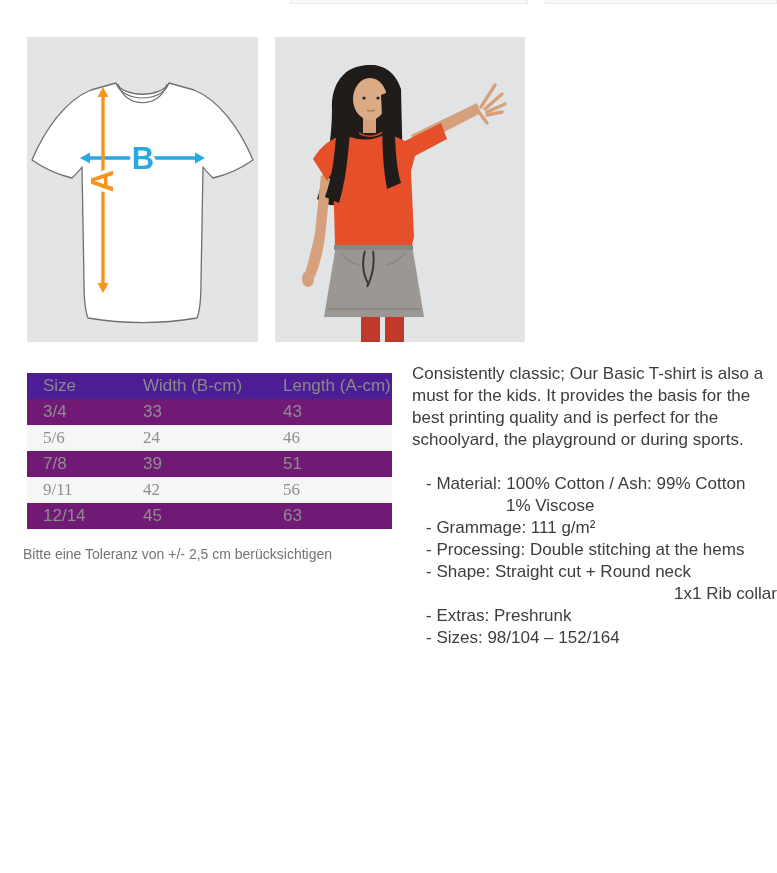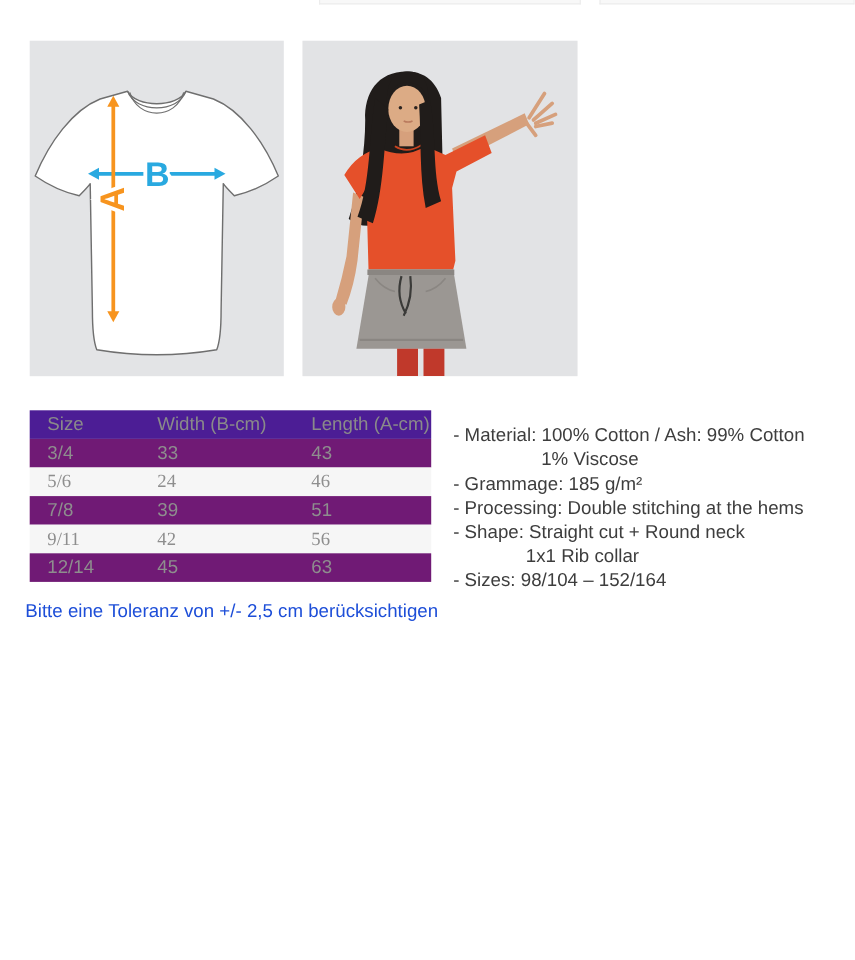--- a/index.html
+++ b/index.html
@@ -13,27 +13,27 @@
   #diagram-tile { left:27px;  width:231px; }
   #photo-tile   { left:275px; width:250px; }
 
   .size-table { position:absolute; left:27px; top:373px; width:365px; font-size:17px; color:#8e8e8e; }
   .t-row { display:grid; grid-template-columns:100px 140px 125px; height:26px; align-items:center; }
   .t-row > div { padding-left:16px; white-space:nowrap; }
   .t-head { background:#4c1d95; color:#8a8a8a; }
   .row-dark  { background:#701a75; }
   .row-light { background:#f6f6f6;font-family:Liberation Serif, serif; }
 
-  .tolerance-note { position:absolute; left:23px; top:546px; font-size:17px; color:#1d4ed8; white-space:nowrap; }
+  .tolerance-note { position:absolute; left:23px; top:546px; font-size:14px; color:#737373; white-space:nowrap; }
 
   .desc { position:absolute; left:412px; top:363px; width:365px; font-size:17px; line-height:22px; color:#3d3d3d; }
   .desc .line { height:22px; white-space:nowrap; }
-  .specs { margin-top:22px; }
+  .specs { margin-top:22px;margin-left:14px; }
   .ind-80 { padding-left:80px; }
-  .ind-66 { padding-left:66px; }
+  .ind-66 { padding-left:66px;text-align:right; }
 </style>
 </head>
 <body>
 
 <div class="top-remnant" id="remnant-left"></div>
 <div class="top-remnant" id="remnant-right"></div>
 
 <div class="img-tile" id="diagram-tile">
   <svg width="231" height="305" viewBox="0 0 231 305">
 
@@ -158,22 +158,29 @@
   <div class="t-row row-dark">
     <div>12/14</div>
     <div>45</div>
     <div>63</div>
   </div>
 </div>
 
 <div class="tolerance-note">Bitte eine Toleranz von +/- 2,5 cm berücksichtigen</div>
 
 <div class="desc">
+  <div>
+    <div class="line">Consistently classic; Our Basic T-shirt is also a</div>
+    <div class="line">must for the kids. It provides the basis for the</div>
+    <div class="line">best printing quality and is perfect for the</div>
+    <div class="line">schoolyard, the playground or during sports.</div>
+  </div>
   <div class="specs">
     <div class="line">- Material: 100% Cotton / Ash: 99% Cotton</div>
     <div class="line ind-80">1% Viscose</div>
-    <div class="line">- Grammage: 185 g/m²</div>
+    <div class="line">- Grammage: 111 g/m²</div>
     <div class="line">- Processing: Double stitching at the hems</div>
     <div class="line">- Shape: Straight cut + Round neck</div>
     <div class="line ind-66">1x1 Rib collar</div>
+    <div class="line">- Extras: Preshrunk</div>
     <div class="line">- Sizes: 98/104 – 152/164</div>
   </div>
 </div>
 
 </body></html>

